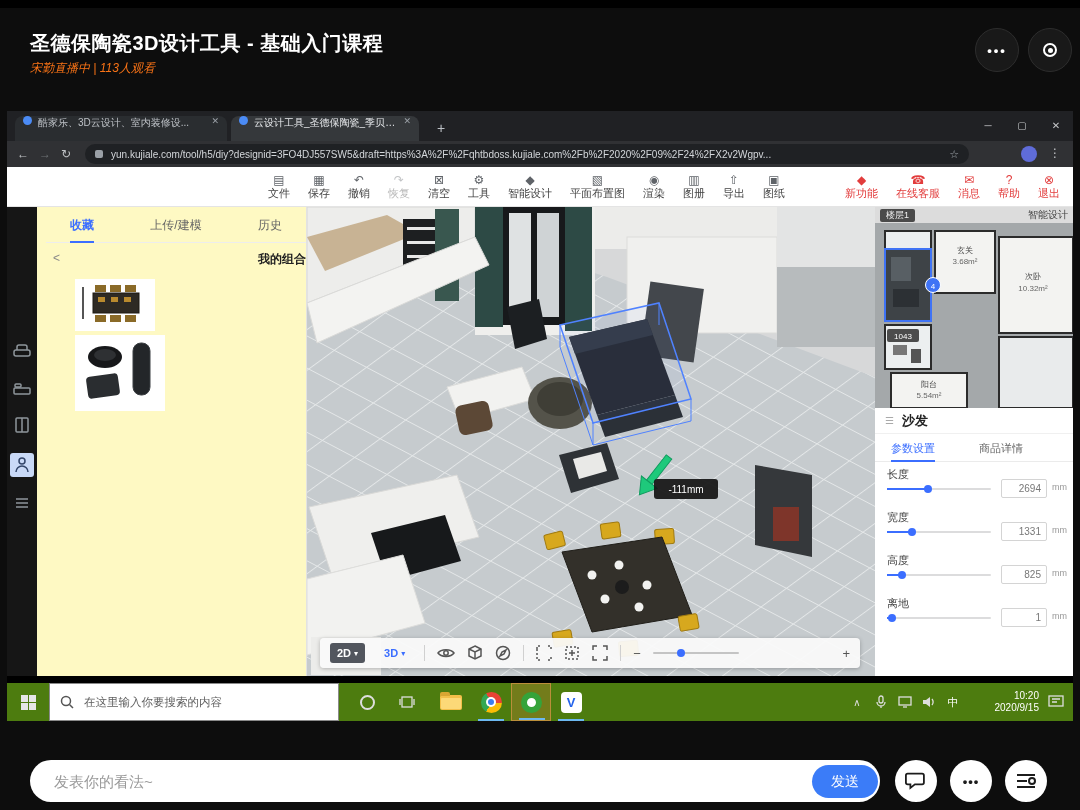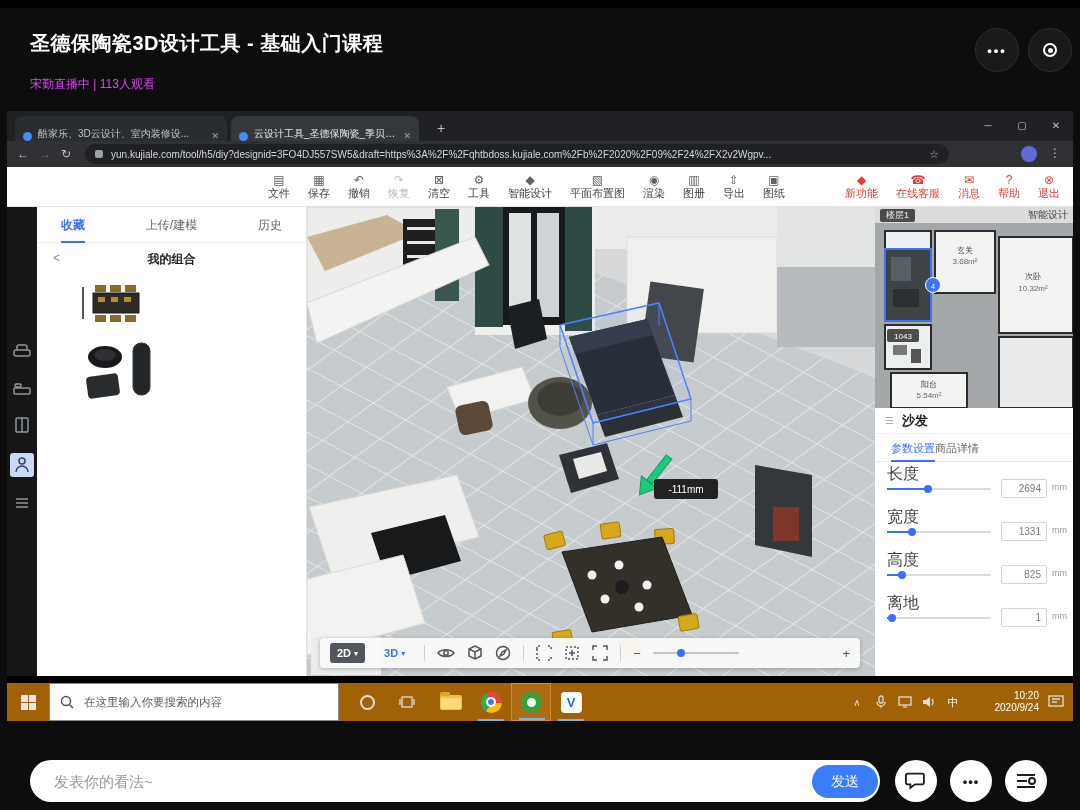--- a/index.html
+++ b/index.html
@@ -1,68 +1,68 @@
 <!DOCTYPE html>
 <html><head>
 <meta charset="utf-8">
 <style>
   html,body{margin:0;padding:0;background:#000;}
   *{box-sizing:border-box;font-family:"Liberation Sans","DejaVu Sans",sans-serif;}
   .stage{position:relative;width:1080px;height:810px;background:#0d0d0d;overflow:hidden;margin:8px auto;}
   
   .v-title{position:absolute;left:30px;top:22px;color:#fff;font-size:20px;font-weight:700;letter-spacing:.5px;}
-  .v-sub{position:absolute;left:30px;top:68px;color:#d946ef;font-size:12px;}
+  .v-sub{position:absolute;left:30px;top:52px;color:#f97316;font-size:12px;font-style:italic;}
   .hbtn{position:absolute;top:20px;width:44px;height:44px;border-radius:50%;background:#191919;border:1px solid #2d2d2d;display:flex;align-items:center;justify-content:center;color:#fff;}
   .hbtn.more{left:975px;font-size:13px;letter-spacing:2px;font-weight:700;}
   .hbtn.rec{left:1028px;}
   .rec-ring{width:14px;height:14px;border:2px solid #fff;border-radius:50%;display:flex;align-items:center;justify-content:center;}
   .rec-ring i{width:5px;height:5px;background:#fff;border-radius:50%;}
   
   .desktop{position:absolute;left:7px;top:103px;width:1066px;height:610px;background:#000;overflow:hidden;}
   .tabbar{position:absolute;left:0;top:0;width:100%;height:30px;background:#202124;}
-  .btab{position:absolute;top:5px;height:25px;border-radius:8px 8px 0 0;display:flex;align-items:flex-end;padding:0 8px;font-size:10px;color:#bdc1c6;}
+  .btab{position:absolute;top:5px;height:25px;border-radius:8px 8px 0 0;display:flex;align-items:flex-start;padding:0 8px;font-size:10px;color:#bdc1c6;}
   .btab .fav{width:9px;height:9px;border-radius:50%;background:#4b8bf5;margin-right:6px;flex:none;}
   .btab .tl{white-space:nowrap;overflow:hidden;text-overflow:ellipsis;flex:1;}
   .btab .tx{margin-left:6px;color:#9aa0a6;font-size:9px;flex:none;}
   .btab.t1{left:8px;width:212px;background:#2a2d30;}
   .btab.t2{left:224px;width:188px;background:#35383b;color:#e8eaed;}
   .newtab{position:absolute;left:424px;top:8px;width:20px;height:20px;color:#bdc1c6;font-size:14px;text-align:center;line-height:19px;}
   .wctl{position:absolute;top:0;height:30px;width:34px;color:#c6c8ca;font-size:10px;text-align:center;line-height:30px;}
   .wc-min{right:68px;} .wc-max{right:34px;} .wc-close{right:0;}
   .addrbar{position:absolute;left:0;top:30px;width:100%;height:26px;background:#303134;}
   .nav{position:absolute;top:5px;color:#c0c3c6;font-size:12px;line-height:16px;}
   .nv-back{left:10px;} .nv-fwd{left:32px;color:#6e7275;} .nv-rel{left:54px;}
-  .urlpill{position:absolute;left:78px;top:3px;right:124px;height:20px;background:#1f2124;border-radius:10px;display:flex;align-items:center;padding:0 10px;}
+  .urlpill{position:absolute;left:78px;top:3px;right:104px;height:20px;background:#1f2124;border-radius:10px;display:flex;align-items:center;padding:0 10px;}
   .urlock{width:8px;height:8px;border-radius:2px;background:#9aa0a6;margin-right:8px;flex:none;}
   .urltext{color:#d3d6da;font-size:10px;white-space:nowrap;overflow:hidden;text-overflow:ellipsis;flex:1;}
   .urlstar{color:#9aa0a6;font-size:11px;margin-left:8px;flex:none;}
   .avatar{position:absolute;right:36px;top:5px;width:16px;height:16px;border-radius:50%;background:#5f6cd8;}
   .bmenu{position:absolute;right:12px;top:5px;color:#c0c3c6;font-size:12px;}
   
   .dtoolbar{position:absolute;left:0;top:56px;width:100%;height:40px;background:#fff;border-bottom:1px solid #e4e4e4;display:flex;align-items:center;padding-left:252px;}
   .titem{display:inline-flex;flex-direction:column;align-items:center;justify-content:center;padding:0 9px;height:40px;color:#444;}
   .titem .tic{font-size:12px;line-height:13px;color:#5f6368;}
   .titem .tlb{font-size:11px;line-height:12px;white-space:nowrap;}
   .titem.dis{opacity:.38;}
   .tright{margin-left:auto;display:flex;padding-right:4px;}
   .tright .titem,.tright .tic,.tright .tlb{color:#e23c3c;}
   
   .content{position:absolute;left:0;top:96px;width:100%;height:469px;background:#0a0a0a;}
   .dock{position:absolute;left:0;top:0;width:30px;height:100%;background:#161616;}
   .ditem{position:absolute;left:3px;width:24px;height:24px;display:flex;align-items:center;justify-content:center;border-radius:3px;}
   .ditem svg{stroke:#8f969c;fill:none;stroke-width:1.5;}
   .ditem.active{background:#c9d9f7;}
   .ditem.active svg{stroke:#33466b;}
-  .catalog{position:absolute;left:30px;top:0;width:270px;height:100%;background:#ffffff;border-right:1px solid #e2e2e2;}
+  .catalog{position:absolute;left:30px;top:0;width:270px;height:100%;background:#fef9c3;border-right:1px solid #e2e2e2;padding-left:9px;}
   .ctabs{display:flex;height:36px;border-bottom:1px solid #ededed;align-items:center;padding:0 24px;justify-content:space-between;}
   .ctab{font-size:12px;color:#666;height:36px;line-height:36px;}
   .ctab.active{color:#3b6eff;font-weight:700;border-bottom:2px solid #3b6eff;}
   .chead{position:absolute;left:0;top:44px;width:100%;height:22px;}
   .ccol{position:absolute;left:16px;top:0;color:#888;font-size:12px;}
-  .csec{position:absolute;left:0;width:100%;text-align:center;font-size:12px;font-weight:700;color:#222;}
+  .csec{position:absolute;left:0;width:100%;text-align:right;font-size:12px;font-weight:700;color:#222;}
   .thumb{position:absolute;background:#fff;}
   .canvas3d{position:absolute;left:300px;top:0;width:655px;height:100%;background:#b91c1c;overflow:hidden;}
   .cv-toolbar{position:absolute;left:13px;bottom:8px;width:540px;height:30px;background:rgba(250,250,250,.94);border-radius:4px;box-shadow:0 1px 4px rgba(0,0,0,.25);display:flex;align-items:center;padding:0 10px;gap:12px;}
   .vt-btn{display:flex;align-items:center;gap:3px;font-size:11px;font-weight:700;height:20px;padding:0 7px;border-radius:3px;}
   .vt-2d{background:#52565e;color:#fff;}
   .vt-3d{color:#3b6eff;}
   .caret{font-size:8px;}
   .vt-sep{width:1px;height:16px;background:#d0d0d0;}
   .vt-ic svg{stroke:#555;fill:none;stroke-width:1.5;display:block;}
   .vt-slider{position:relative;width:86px;height:2px;background:#c4c4c4;border-radius:1px;}
@@ -72,35 +72,35 @@
   
   .rpanel{position:absolute;left:868px;top:0;width:198px;height:100%;background:#fff;}
   .fp-head{position:absolute;left:0;top:0;width:100%;height:16px;background:#dcdcdc;display:flex;align-items:center;justify-content:space-between;padding:0 5px;}
   .fp-chip{background:#4a4a4a;color:#f0f0f0;font-size:9px;border-radius:2px;padding:1px 6px;line-height:11px;}
   .fp-sel{color:#444;font-size:10px;}
   .fp-map{position:absolute;left:0;top:16px;width:198px;height:185px;}
   .props{position:absolute;left:0;top:201px;width:100%;bottom:0;background:#fff;}
   .p-head{display:flex;align-items:center;height:26px;padding:0 10px;border-bottom:1px solid #f0f0f0;}
   .p-handle{color:#aaa;font-size:10px;margin-right:8px;}
   .p-title{font-size:13px;font-weight:700;color:#222;}
-  .p-tabs{display:flex;height:28px;align-items:center;padding:0 16px;border-bottom:1px solid #ebebeb;}
+  .p-tabs{display:flex;height:28px;align-items:center;padding:0 16px;gap:44px;border-bottom:1px solid #ebebeb;}
   .p-tab{font-size:11px;color:#666;height:28px;line-height:28px;}
   .p-tab.active{color:#3b6eff;border-bottom:2px solid #3b6eff;}
   .p-sec{display:flex;align-items:center;justify-content:space-between;height:26px;padding:0 12px;}
   .p-sec b{font-size:12px;color:#333;}
   .p-chev{color:#3b6eff;font-size:11px;font-weight:700;}
   .param{position:relative;height:43px;padding:2px 12px 0 12px;}
-  .param .plb{font-size:16px;color:#444;}
+  .param .plb{font-size:11px;color:#444;}
   .ptrack{position:absolute;left:12px;top:26px;width:104px;height:2px;background:#dcdcdd;border-radius:1px;}
   .pfill{position:absolute;left:0;top:0;height:2px;background:#3b6eff;}
   .pdot{position:absolute;top:-3px;width:8px;height:8px;border-radius:50%;background:#3b6eff;}
   .pbox{position:absolute;left:126px;top:17px;width:46px;height:19px;border:1px solid #d4d4d4;border-radius:2px;font-size:10px;color:#777;text-align:right;line-height:17px;padding-right:5px;background:#fff;}
   .punit{position:absolute;left:177px;top:20px;font-size:9px;color:#999;}
   
-  .taskbar{position:absolute;left:0;top:572px;width:100%;height:38px;background:#a16207;}
+  .taskbar{position:absolute;left:0;top:572px;width:100%;height:38px;background:#4d7c0f;}
   .startbtn{position:absolute;left:0;top:0;width:42px;height:38px;display:flex;align-items:center;justify-content:center;}
   .winlogo{display:grid;grid-template-columns:7px 7px;grid-template-rows:7px 7px;gap:1px;}
   .winlogo i{background:#e6e6e6;}
   .tsearch{position:absolute;left:42px;top:0;width:290px;height:38px;background:#fff;border:1px solid #8a8a8a;}
   .tsearch input{position:absolute;left:32px;top:0;width:250px;height:36px;border:0;outline:0;font-size:11.5px;color:#444;background:transparent;}
   .tsearch input::placeholder{color:#5f5f5f;}
   .tsearch svg{position:absolute;left:10px;top:11px;}
   .tbic{position:absolute;top:0;width:40px;height:38px;display:flex;align-items:center;justify-content:center;}
   .cortana{width:15px;height:15px;border:2px solid #dedede;border-radius:50%;}
   .openline::after{content:"";position:absolute;left:7px;bottom:0;width:26px;height:2px;background:#6cb8f0;}
@@ -596,21 +596,21 @@
           </span>
         <span class="tric">
             <svg width="14" height="12">
               <polygon points="1,4 4,4 8,1 8,11 4,8 1,8" fill="#ddd" stroke="none"></polygon>
               <path d="M10 3a5 5 0 010 6"></path>
             </svg>
           </span>
         <span class="lang">中</span>
         <div class="clock">
           <div>10:20</div>
-          <div>2020/9/24</div>
+          <div>2020/9/15</div>
         </div>
         <span class="action">
             <svg width="16" height="14">
               <rect x="1" y="1" width="14" height="10" fill="none" stroke="#ddd" stroke-width="1.3"></rect>
               <path d="M4 4h8M4 7h5" stroke="#ddd" stroke-width="1.3"></path>
             </svg>
           </span>
       </div>
     </div>
   </div>

